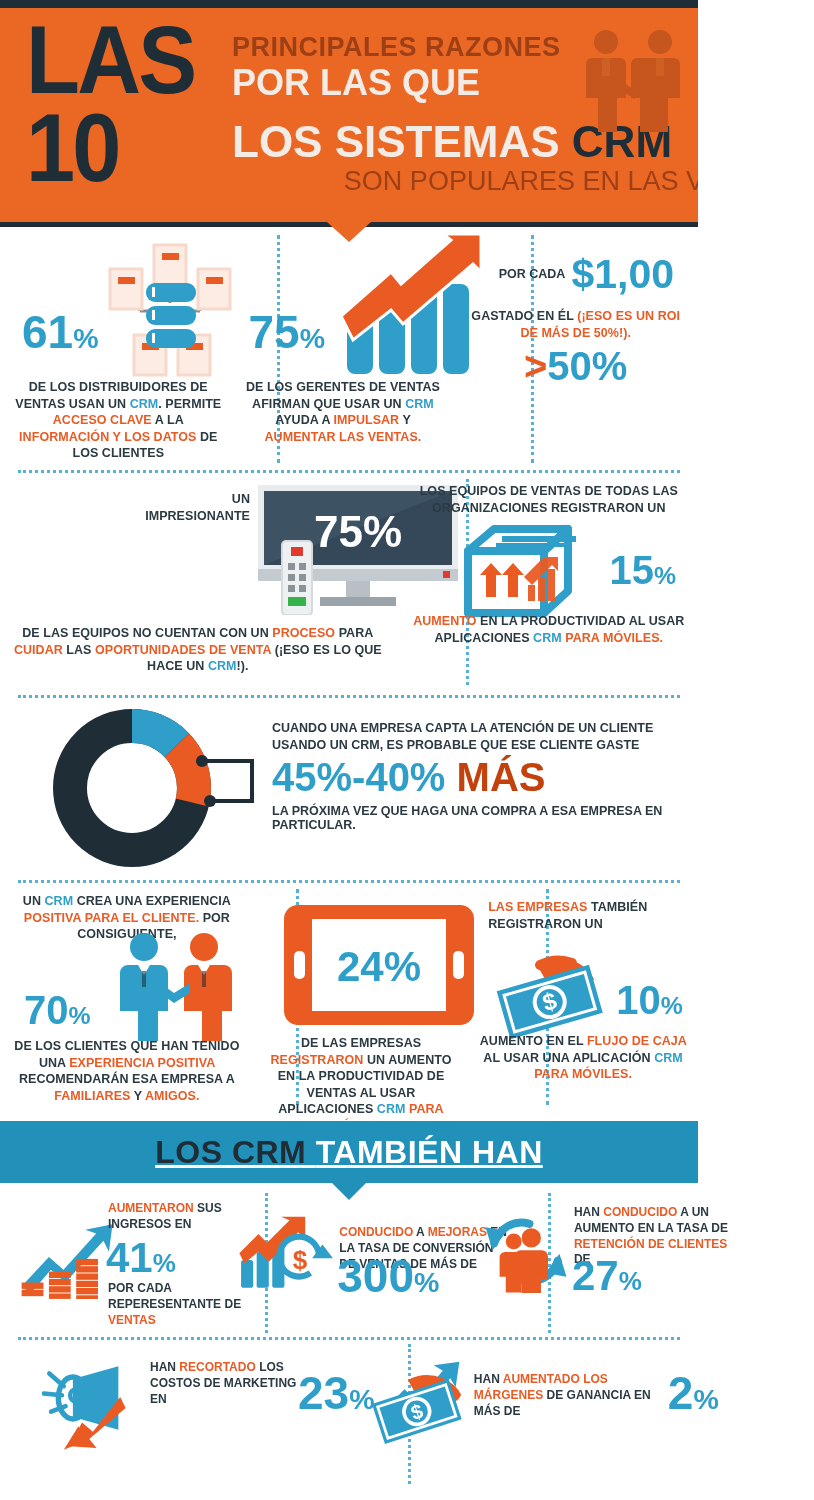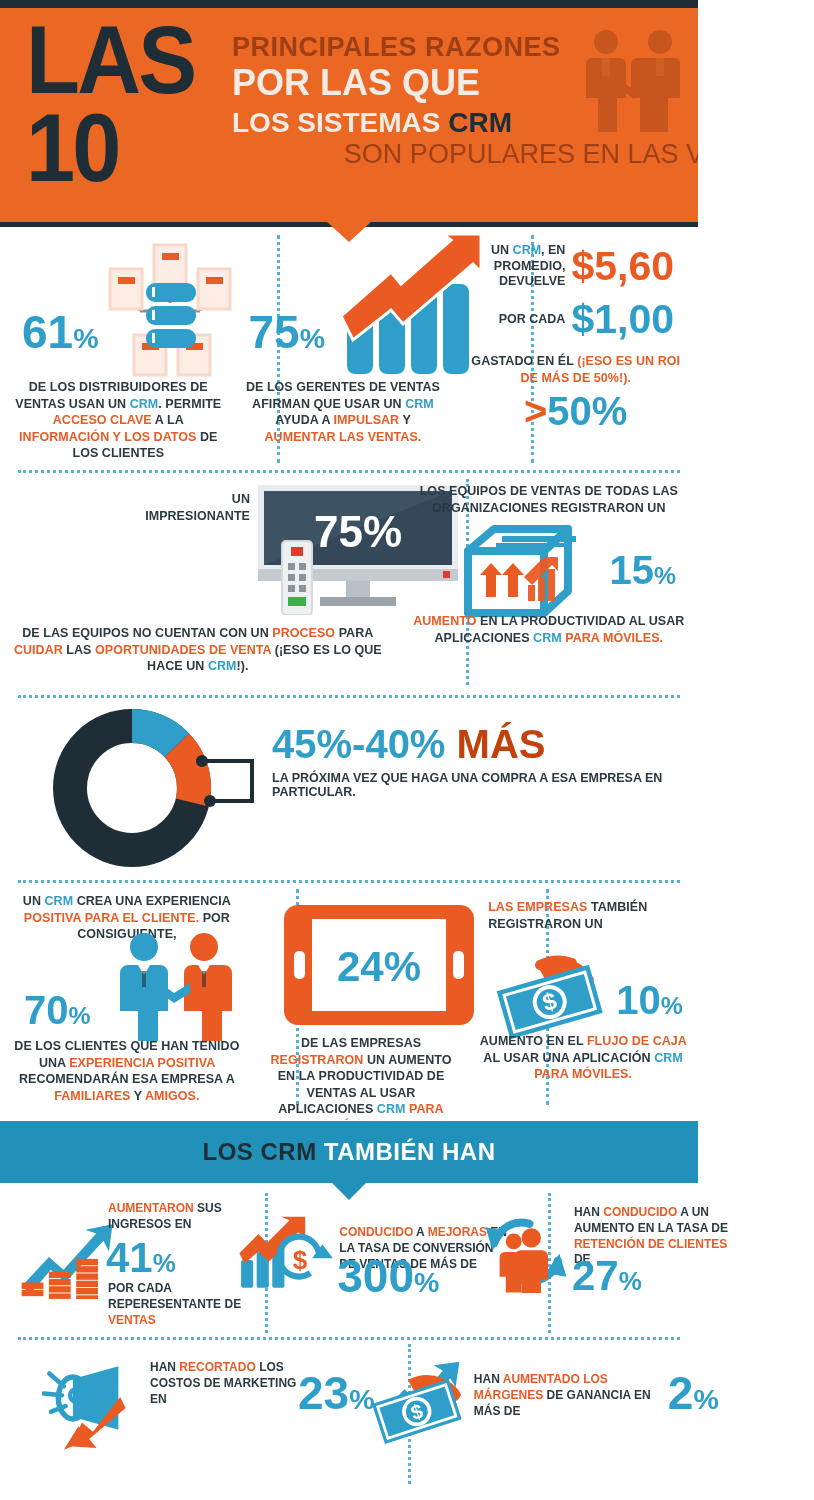--- a/index.html
+++ b/index.html
@@ -34,21 +34,21 @@
   }
   .las10 .l2{display:block;}
   .head-text{
     position:absolute;left:232px;top:26px;
     font-weight:bold;
     font-family:"Liberation Sans Narrow","Liberation Sans",sans-serif;
     line-height:1.02;
   }
   .h-l1{font-size:27px;color:#9e3f16;letter-spacing:0.5px;}
   .h-l2{font-size:36px;color:#f3ece6;margin-top:3px;letter-spacing:0px;}
-  .h-l3{font-size:28px;color:#f3ece6;margin-top:8px;}
+  .h-l3{font-size:44px;color:#f3ece6;margin-top:19px;}
   .h-l3 .crm{color:#1e2d36;}
   .h-l4{font-size:27px;color:#9e3f16;margin-top:3px;text-align:right;width:560px;font-weight:normal;}
   .handshake{position:absolute;left:578px;top:18px;width:110px;height:108px;}
   .hdr-arrow{
     position:absolute;left:50%;top:214px;transform:translateX(-50%);
     width:0;height:0;border-left:22px solid transparent;border-right:22px solid transparent;
     border-top:20px solid #ea6724;z-index:5;
   }
   .topline{height:5px;background:#1e2d36;}
 
@@ -133,23 +133,24 @@
   .r4c .icon{position:absolute;left:26px;top:68px;}
   .r4c .num{position:absolute;left:148px;top:98px;font-size:40px;}
   .r4c .cap{position:absolute;left:6px;right:6px;top:150px;}
 
   
   .banner{
     background:#2291ba;height:62px;margin-top:8px;
     display:flex;align-items:center;justify-content:center;position:relative;
   }
   .banner .t{
-    font-size:24px;font-weight:bold;color:#ffffff;
+    font-size:32px;font-weight:bold;color:#ffffff;
     font-family:"Liberation Sans Narrow","Liberation Sans",sans-serif;
     letter-spacing:0.5px;
+    text-decoration:underline;
   }
   .banner .t .dk{color:#1e2d36;}
   .ban-arrow{
     position:absolute;left:50%;bottom:-17px;transform:translateX(-50%);
     width:0;height:0;border-left:17px solid transparent;border-right:17px solid transparent;
     border-top:17px solid #2291ba;
   }
 
   
   .row5{display:flex;height:148px;margin-top:6px;}
@@ -259,27 +260,21 @@
           <path d="M2 84 L52 40 L62 52 L112 8 L104 2 L142 2 L142 40 L134 32 L64 92 L52 78 L14 108 Z" fill="none" stroke="#ffffff" stroke-width="3"></path>
         </svg>
       </div>
       <div class="big num"><span>75</span><span class="pct">%</span></div>
       <div class="txt cap"><span>DE LOS GERENTES DE VENTAS AFIRMAN QUE USAR UN </span><span class="bl">CRM</span><span> AYUDA A </span><span class="or">IMPULSAR</span><span> Y </span><span class="or">AUMENTAR LAS VENTAS.</span></div>
     </div>
 
     <div class="dash-v" style="left:531px;top:8px;height:228px;"></div>
 
     <div class="r1c roi">
-      <div class="roi-line" style="margin-right:24px;margin-top:4px;">
-        <div class="roi-lbl" style="width:112px;">
-          <span>UN </span><span class="bl">CRM</span><span>, EN PROMEDIO, DEVUELVE</span>
-        </div>
-        <div class="roi-val o">$5,60</div>
-      </div>
-      <div class="roi-line" style="margin-right:24px;margin-top:6px;">
+      <div class="roi-line" style="margin-right:24px;margin-top:12px;">
         <div class="roi-lbl" style="width:112px;">POR CADA</div>
         <div class="roi-val b">$1,00</div>
       </div>
       <div class="txt" style="margin:10px 14px 0 14px;"><span>GASTADO EN ÉL </span><span class="or">(¡ESO ES UN ROI DE MÁS DE 50%!).</span></div>
       <div style="text-align:center;margin-top:6px;">
         <span class="big orange" style="font-size:40px;">&gt;</span><span class="big" style="font-size:40px;">50</span><span class="big pct" style="font-size:40px;">%</span>
       </div>
     </div>
   </div>
 
@@ -358,20 +353,21 @@
       </svg>
     </div>
     <svg style="position:absolute;left:196px;top:55px;" width="80" height="58">
       <g stroke="#1e2d36" stroke-width="4" fill="none">
           <path d="M6 8 H56 V48 H14"></path>
         </g>
       <circle cx="6" cy="8" r="6" fill="#1e2d36"></circle>
         <circle cx="14" cy="48" r="6" fill="#1e2d36"></circle>
     </svg>
     <div class="d-txt">
+      <div class="d-l1"><span>CUANDO UNA </span><span class="or">EMPRESA</span><span> CAPTA LA ATENCIÓN DE UN CLIENTE USANDO UN </span><span class="bl">CRM,</span><span> ES PROBABLE QUE ESE CLIENTE GASTE</span></div>
       <div class="d-big"><span>45%-40%</span> <span class="mas">MÁS</span></div>
       <div class="d-l2"><span>LA PRÓXIMA VEZ QUE HAGA UNA COMPRA A ESA </span><span class="or">EMPRESA EN PARTICULAR.</span></div>
     </div>
   </div>
 
   <div class="dash-h"></div>
 
   <div class="sec row4">
     <div class="r4a">
       <div class="txt cap-top"><span>UN </span><span class="bl">CRM</span><span> CREA UNA EXPERIENCIA </span><span class="or">POSITIVA PARA EL CLIENTE.</span><span> POR CONSIGUIENTE,</span></div>

